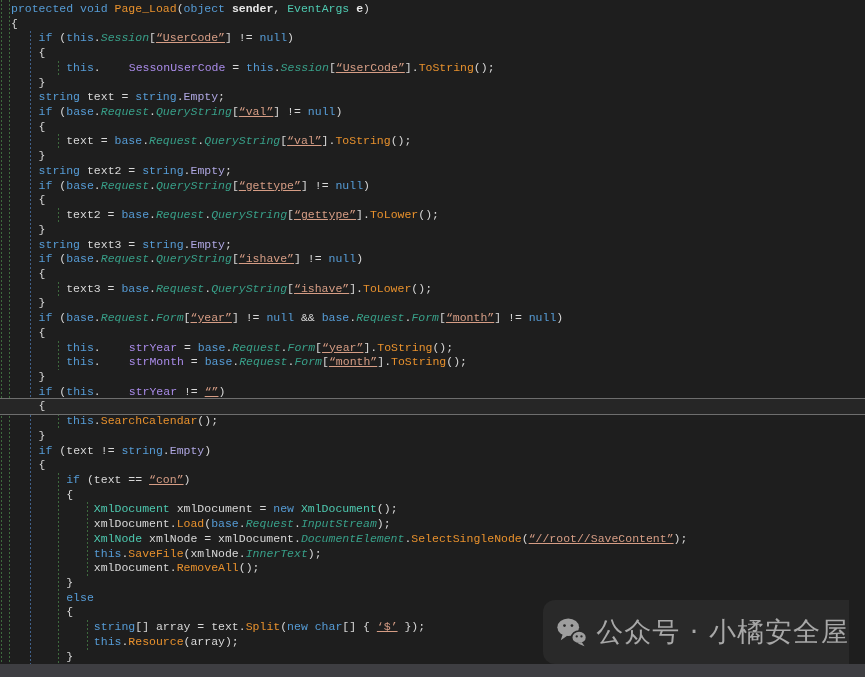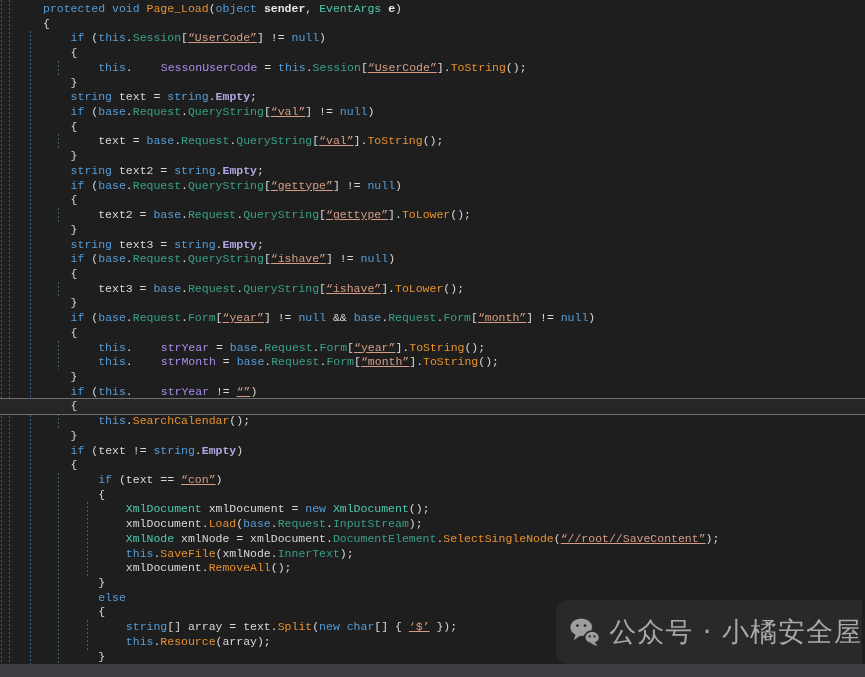--- a/index.html
+++ b/index.html
@@ -12,28 +12,28 @@
   }
   
   .editor{position:absolute;inset:0;}
   .code{
     position:absolute;left:0;top:2px;
     white-space:pre;
     font-size:11.5px;
     line-height:14.72px;
     z-index:2;
   }
-  .line{height:14.72px;padding-left:43px;}
+  .line{height:14.72px;padding-left:11px;}
   .tk-k{color:var(--keyword);}
   .tk-m{color:var(--method);}
   .tk-t{color:var(--type);}
-  .tk-p{color:var(--property);}
+  .tk-p{color:var(--property);font-style:italic;}
   .tk-s{color:var(--string);text-decoration:underline;}
   .tk-f{color:var(--field);margin-left:28px;}
-  .tk-e{color:var(--static-member);font-weight:bold;}
+  .tk-e{color:var(--static-member);}
   .tk-n{color:var(--plain);}
   .tk-a{color:var(--parameter);font-weight:bold;}
   
   .guides{position:absolute;inset:0;z-index:1;}
   .guide{position:absolute;width:1px;}
   .guide.green{background-image:repeating-linear-gradient(to bottom,var(--guide-green) 0 2px,transparent 2px 4px);}
   .guide.blue {background-image:repeating-linear-gradient(to bottom,var(--guide-blue) 0 2px,transparent 2px 4px);}
   
   .hl-line{
     position:absolute;left:0;right:0;
@@ -44,21 +44,21 @@
     z-index:1;
   }
   
   .hscrollbar{
     position:absolute;left:0;right:0;bottom:0;height:13px;
     background:var(--scrollbar-track);
     z-index:6;
   }
   
   .badge{
-    position:absolute;right:3px;top:600px;height:64px;width:306px;
+    position:absolute;right:16px;top:600px;height:64px;width:306px;
     background:var(--badge-bg);
     border-radius:12px 0 0 12px;
     display:flex;align-items:center;
     padding-left:13px;box-sizing:border-box;gap:9px;
     z-index:5;
   }
   .badge-text{
     font-family:"DejaVu Sans","Liberation Sans",sans-serif;
     font-size:27px;
     color:var(--badge-text);

